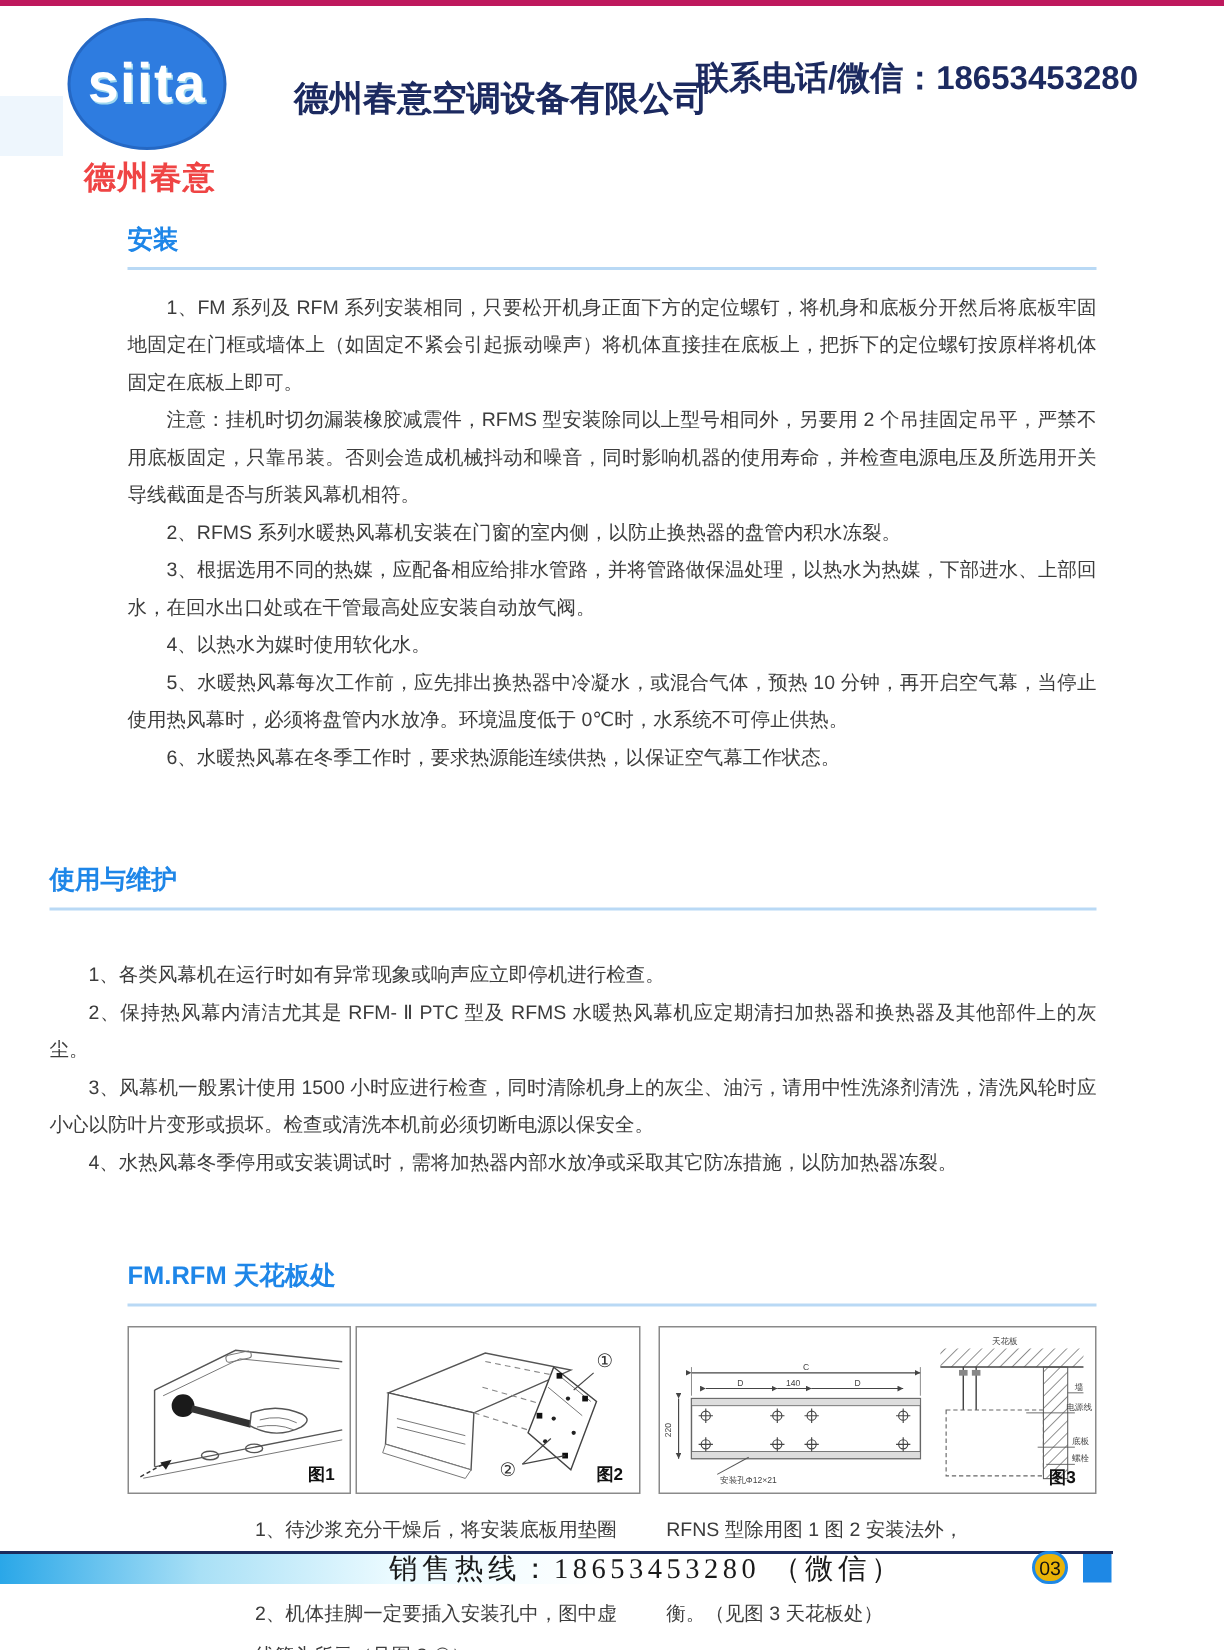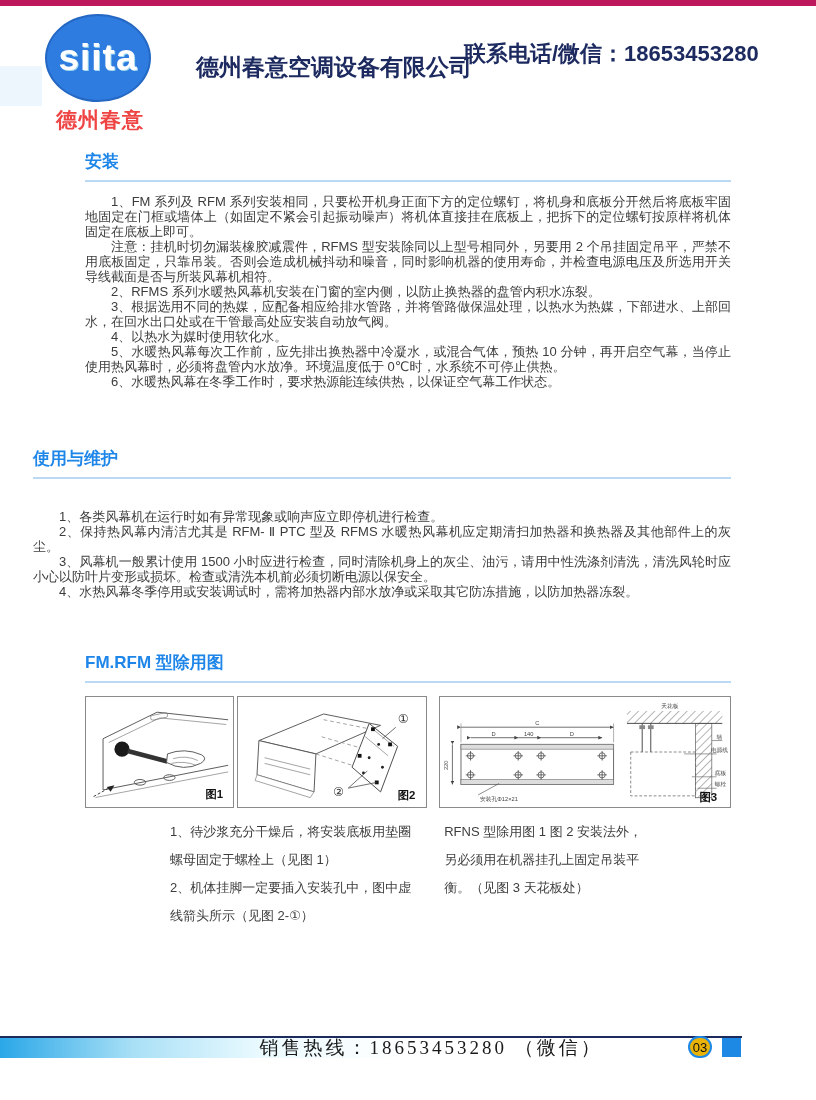--- a/index.html
+++ b/index.html
@@ -1,20 +1,20 @@
 <!DOCTYPE html>
 <html><head>
 <meta charset="utf-8">
 <style>
   * { margin:0; padding:0; box-sizing:border-box; }
   html,body { background:#fff; }
   body { font-family:"Liberation Sans","DejaVu Sans",sans-serif; }
   .page {
     position:relative; width:816px; height:1100px; margin:0 auto;
-    background:#fff; overflow:hidden; border-top:6px solid #be185d;
+    background:#fff; overflow:hidden; border-top:4px solid #be185d;
   }
   
   .header { position:relative; height:132px; }
   .left-accent { position:absolute; left:0; top:60px; width:42px; height:40px; background:#eef6fd; }
   .logo-block { position:absolute; left:45px; top:8px; width:110px; text-align:center; }
   .logo-ellipse {
     width:106px; height:88px; border-radius:50%;
     background:#2e7ce0; border:2px solid #2568c4;
     display:flex; align-items:center; justify-content:center;
   }
@@ -26,21 +26,21 @@
   
   .section { margin:0 85px; }
   .sec-install  { margin-top:12px; }
   .sec-maintain { margin-top:58px;margin-left:33px; }
   .sec-diagram  { margin-top:52px; }
   .section-title { color:#1e86e8; font-size:17px; font-weight:bold; }
   .section-rule { border:none; border-top:2px solid #b9d9f5; margin-top:7px; }
   .paras { margin-top:12px; }
   .sec-maintain .paras { margin-top:30px; }
   .paras p {
-    font-size:13px; line-height:15px; color:#3c3c3c;
+    font-size:13px; line-height:25px; color:#3c3c3c;
     text-indent:2em; text-align:justify;
   }
   
   .figures { display:flex; margin-top:13px; }
   .figbox { border:1px solid #8a8a8a; background:#fff; }
   .fig1 { width:155px; height:112px; }
   .fig2 { width:198px; height:112px; margin-left:3px; }
   .fig3 { width:304px; height:112px; margin-left:12px; }
   svg text { font-family:"Liberation Sans","DejaVu Sans",sans-serif; fill:#333; }
   .figlabel { font-weight:bold; font-size:12px; fill:#111; }
@@ -104,21 +104,21 @@
     <hr class="section-rule">
     <div class="paras">
       <p>1、各类风幕机在运行时如有异常现象或响声应立即停机进行检查。</p>
       <p>2、保持热风幕内清洁尤其是 RFM- Ⅱ PTC 型及 RFMS 水暖热风幕机应定期清扫加热器和换热器及其他部件上的灰尘。</p>
       <p>3、风幕机一般累计使用 1500 小时应进行检查，同时清除机身上的灰尘、油污，请用中性洗涤剂清洗，清洗风轮时应小心以防叶片变形或损坏。检查或清洗本机前必须切断电源以保安全。</p>
       <p>4、水热风幕冬季停用或安装调试时，需将加热器内部水放净或采取其它防冻措施，以防加热器冻裂。</p>
     </div>
   </div>
 
   <div class="section sec-diagram">
-    <div class="section-title">FM.RFM 型除用图</div>
+    <div class="section-title">FM.RFM 天花板处</div>
     <hr class="section-rule">
 
     <div class="figures">
 
       <svg class="figbox fig1" viewBox="0 0 155 112">
         <path d="M18,42 L75,14 L150,22" fill="none" stroke="#555" stroke-width="1"></path>
         <path d="M24,46 L78,20 L148,27" fill="none" stroke="#777" stroke-width="0.7"></path>
         <rect x="68" y="16" width="18" height="5" rx="2" fill="none" stroke="#777" stroke-width="0.7" transform="rotate(-12 77 18)"></rect>
         <path d="M18,42 L18,96" fill="none" stroke="#555" stroke-width="1"></path>
         <path d="M18,96 L150,70" fill="none" stroke="#555" stroke-width="1"></path>

